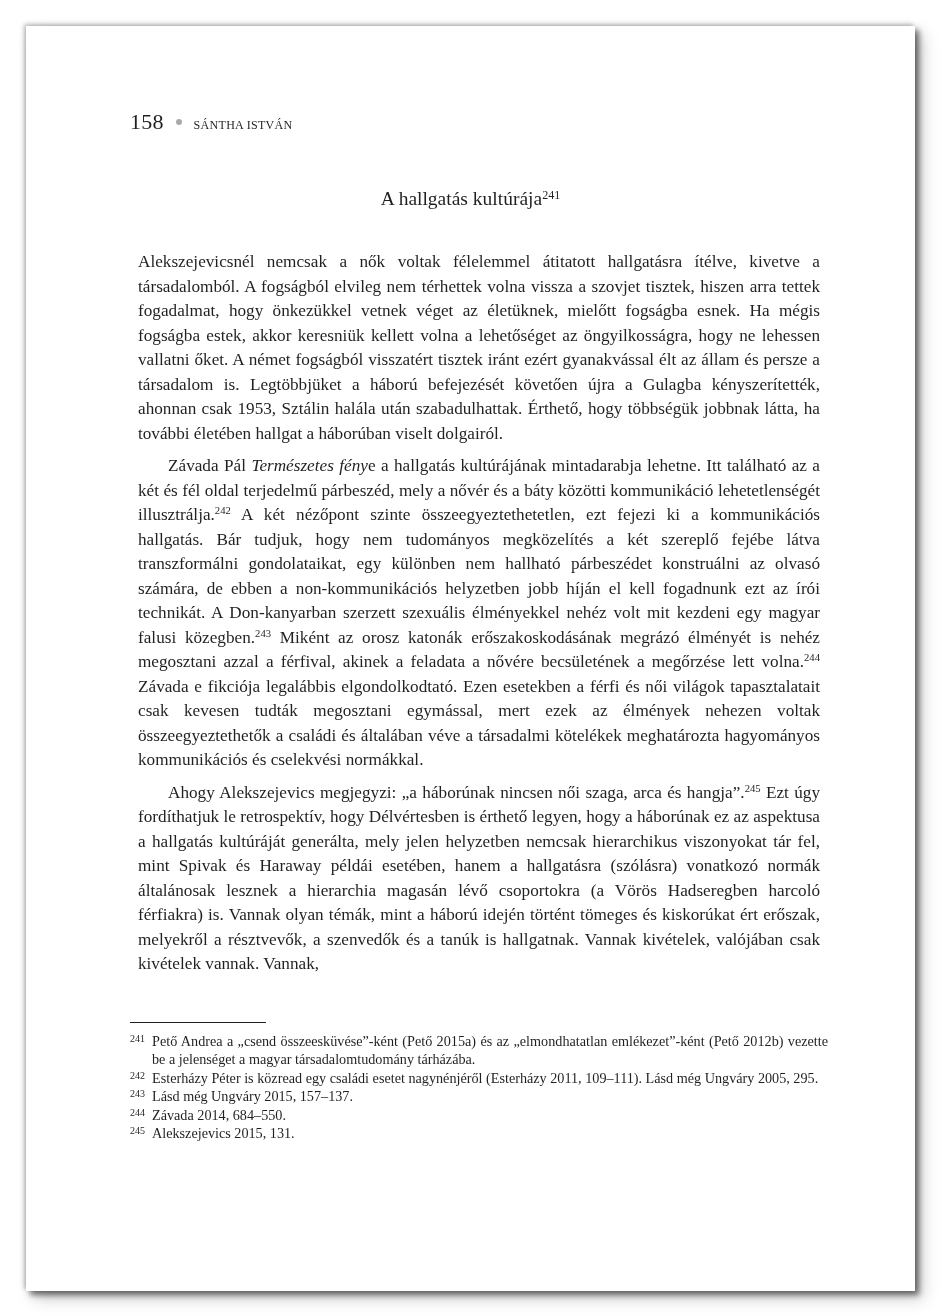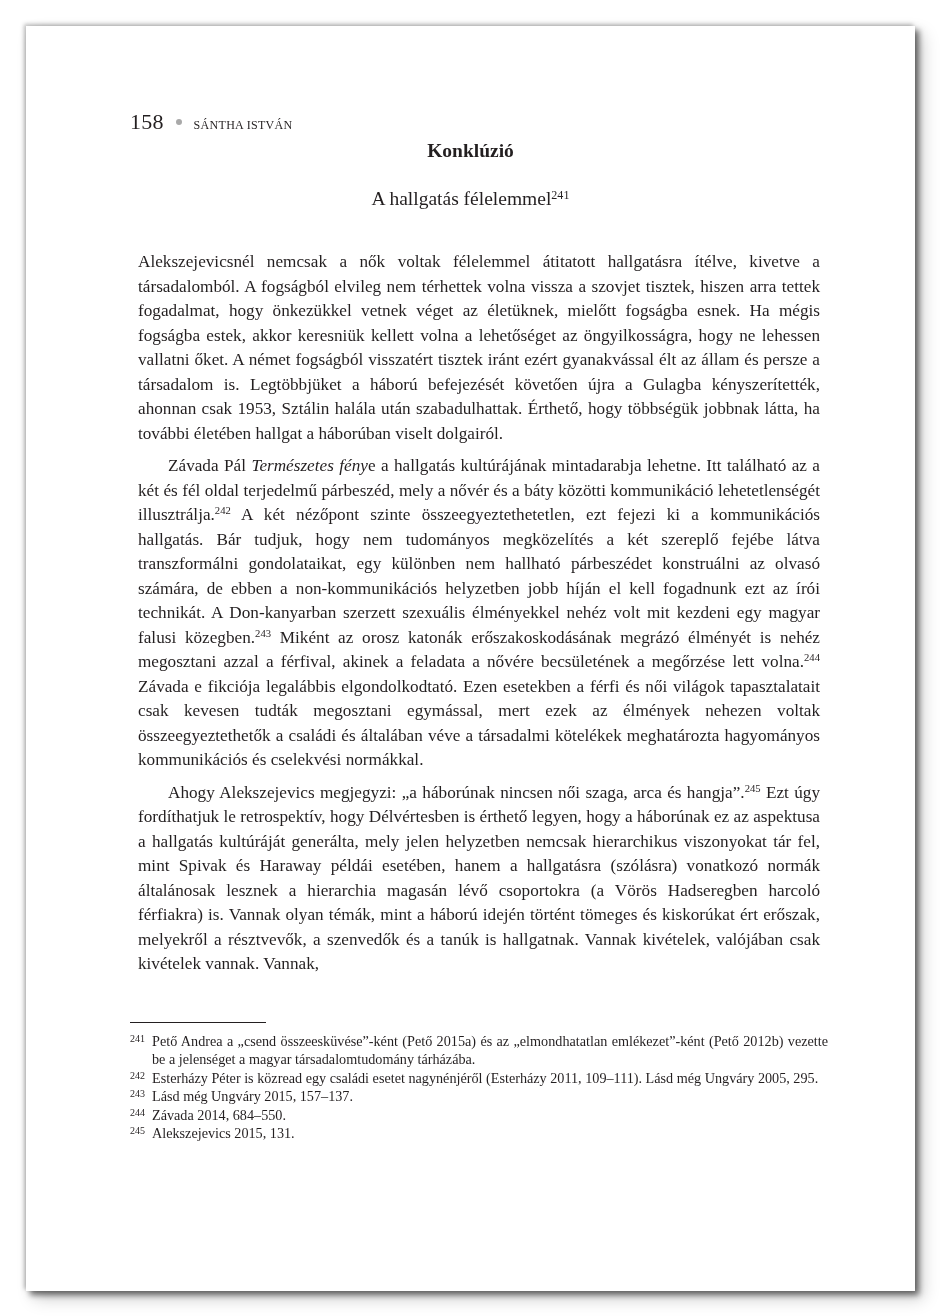--- a/index.html
+++ b/index.html
@@ -47,23 +47,22 @@
 </head>
 <body>
 
 <div class="page">
   <div class="running-head">
     <span class="page-number">158</span>
     <span class="bullet"></span>
     <span class="author">SÁNTHA ISTVÁN</span>
   </div>
 
-  <div class="chapter-title">Konklúzió</div>
 
-  <div class="section-title"><span>A hallgatás félelemmel</span><sup>241</sup></div>
+  <div class="section-title"><span>A hallgatás kultúrája</span><sup>241</sup></div>
 
   <div class="body-text">
     <p><span>Alekszejevicsnél nemcsak a nők voltak félelemmel átitatott hallgatásra ítélve, kivetve a társadalomból. A fogságból elvileg nem térhettek volna vissza a szovjet tisztek, hiszen arra tettek fogadalmat, hogy önkezükkel vetnek véget az életüknek, mielőtt fogságba esnek. Ha mégis fogságba estek, akkor keresniük kellett volna a lehetőséget az öngyilkosságra, hogy ne lehessen vallatni őket. A német fogságból visszatért tisztek iránt ezért gyanakvással élt az állam és persze a társadalom is. Legtöbbjüket a háború befejezését követően újra a Gulagba kényszerítették, ahonnan csak 1953, Sztálin halála után szabadulhattak. Érthető, hogy többségük jobbnak látta, ha további életében hallgat a háborúban viselt dolgairól.</span></p>
     <p class="indent"><span>Závada Pál </span><i>Természetes fény</i><span>e a hallgatás kultúrájának mintadarabja lehetne. Itt talál­ható az a két és fél oldal terjedelmű párbeszéd, mely a nővér és a báty közötti kommuni­káció lehetetlenségét illusztrálja.</span><sup>242</sup><span> A két nézőpont szinte összeegyeztethetetlen, ezt fejezi ki a kommunikációs hallgatás. Bár tudjuk, hogy nem tudományos megközelítés a két sze­replő fejébe látva transzformálni gondolataikat, egy különben nem hallható párbeszédet konstruálni az olvasó számára, de ebben a non-kommunikációs helyzetben jobb híján el kell fogadnunk ezt az írói technikát. A Don-kanyarban szerzett szexuális élményekkel ne­héz volt mit kezdeni egy magyar falusi közegben.</span><sup>243</sup><span> Miként az orosz katonák erőszakos­kodásának megrázó élményét is nehéz megosztani azzal a férfival, akinek a feladata a nő­vére becsületének a megőrzése lett volna.</span><sup>244</sup><span> Závada e fikciója legalábbis elgondolkodtató. Ezen esetekben a férfi és női világok tapasztalatait csak kevesen tudták megosztani egy­mással, mert ezek az élmények nehezen voltak összeegyeztethetők a családi és általában véve a társadalmi kötelékek meghatározta hagyományos kommunikációs és cselekvési normákkal.</span></p>
     <p class="indent"><span>Ahogy Alekszejevics megjegyzi: „a háborúnak nincsen női szaga, arca és hangja”.</span><sup>245</sup><span> Ezt úgy fordíthatjuk le retrospektív, hogy Délvértesben is érthető legyen, hogy a hábo­rúnak ez az aspektusa a hallgatás kultúráját generálta, mely jelen helyzetben nemcsak hierarchikus viszonyokat tár fel, mint Spivak és Haraway példái esetében, hanem a hall­gatásra (szólásra) vonatkozó normák általánosak lesznek a hierarchia magasán lévő cso­portokra (a Vörös Hadseregben harcoló férfiakra) is. Vannak olyan témák, mint a hábo­rú idején történt tömeges és kiskorúkat ért erőszak, melyekről a résztvevők, a szenvedők és a tanúk is hallgatnak. Vannak kivételek, valójában csak kivételek vannak. Vannak,</span></p>
   </div>
 
   <div class="footnote-rule"></div>
 
   <div class="footnotes">

